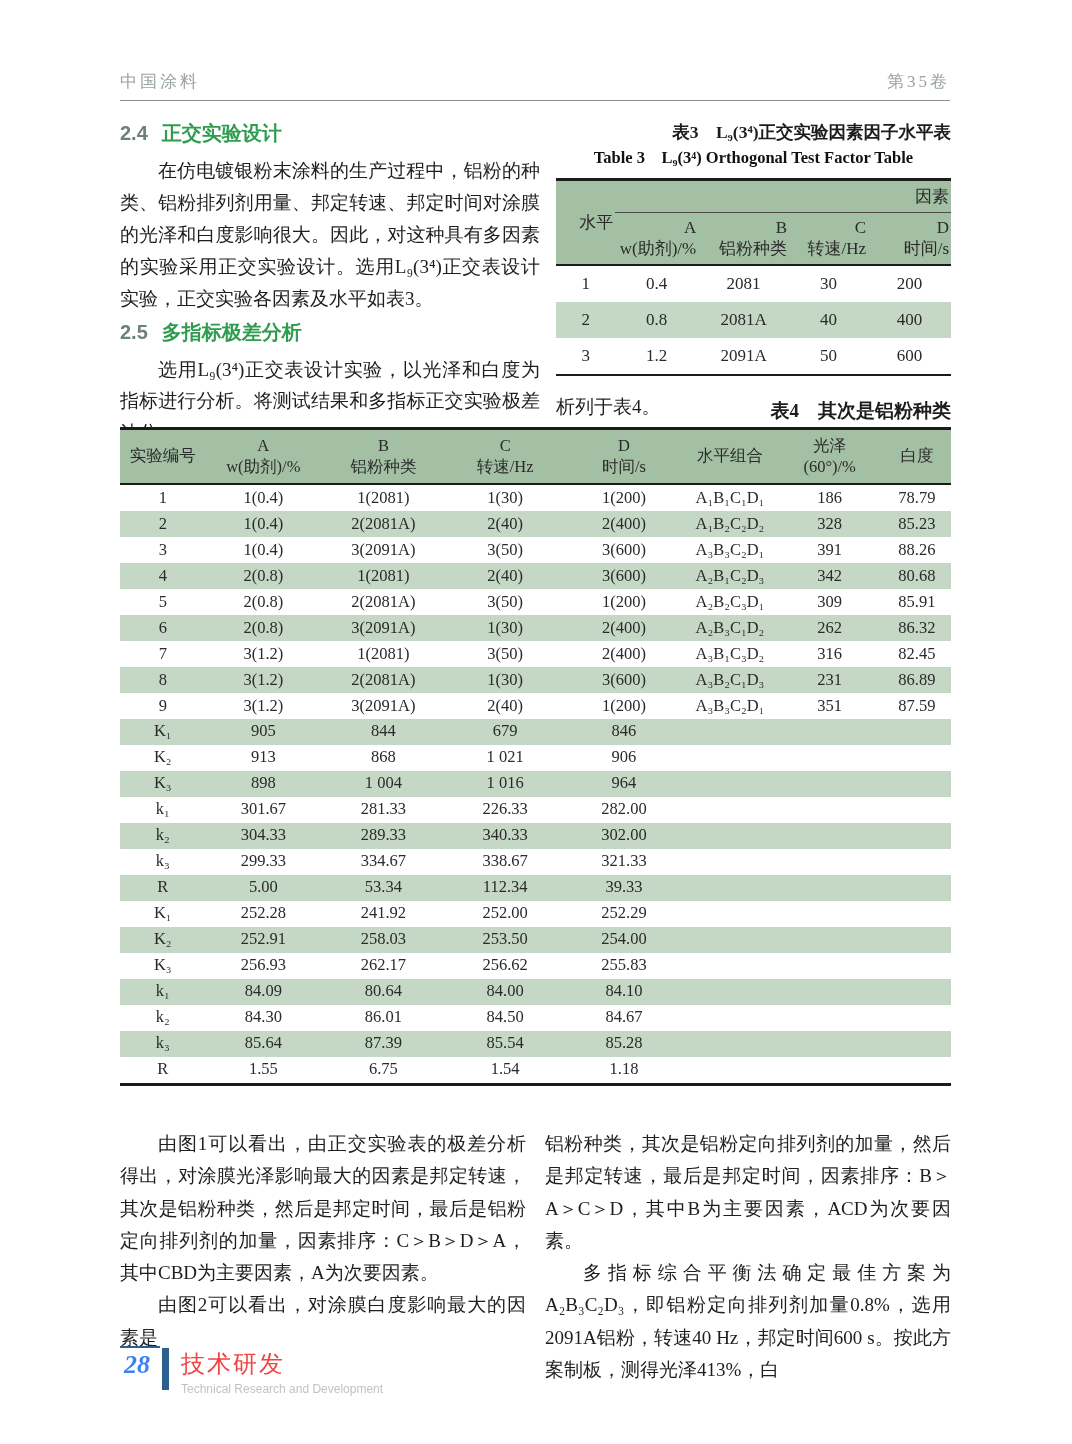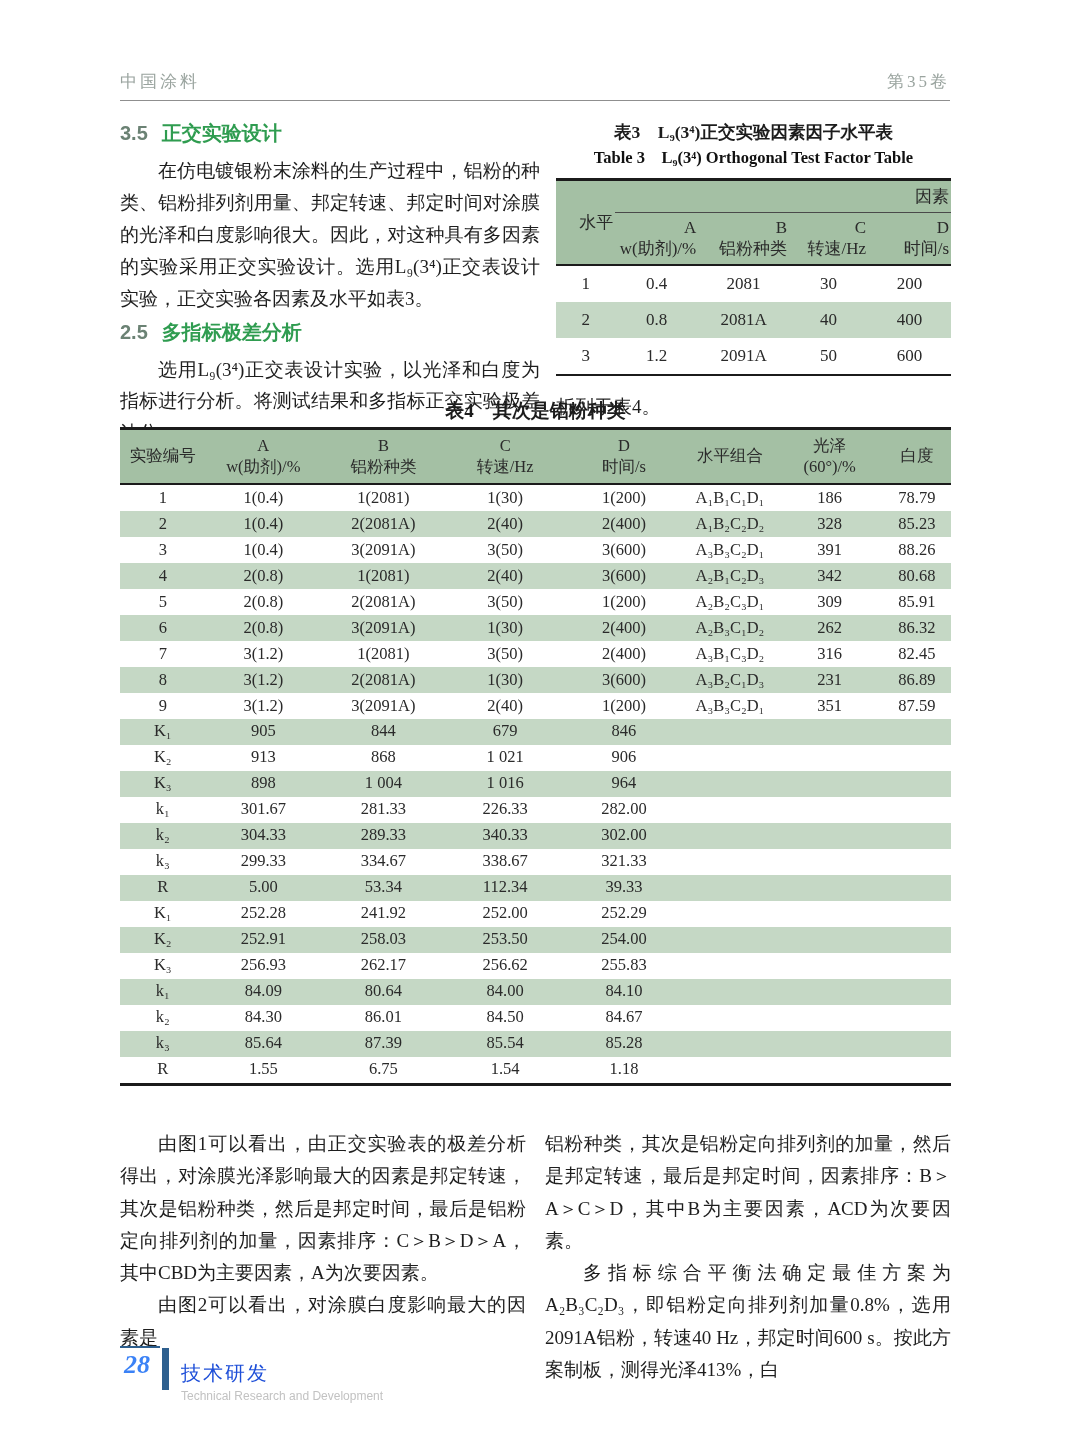--- a/index.html
+++ b/index.html
@@ -18,21 +18,21 @@
   .col-right-top { position:absolute; top:120px; left:556px; width:395px; }
 
   .sec-heading { display:flex; gap:14px; align-items:baseline;
     font-family:"Liberation Sans","DejaVu Sans",sans-serif;
     font-size:20px; font-weight:bold; margin:4px 0 8px 0; }
   .sec-num { color:#6b8274; font-weight:bold; }
   .sec-title { color:#2f9c50; }
   .body-par { font-size:19px; line-height:1.68; text-align:justify; text-indent:2em; color:#1e1e1e; }
 
   
-  .tbl-cap-cn { text-align:center; font-size:17.5px; font-weight:bold; color:#1c1c1c; margin-bottom:3px; }
+  .tbl-cap-cn { text-align:right; font-size:17.5px; font-weight:bold; color:#1c1c1c; margin-bottom:3px; }
   .tbl-cap-en { text-align:center; font-size:16.5px; font-weight:bold; color:#111; margin-bottom:9px; }
 
   
   table { width:100%; border-collapse:collapse; table-layout:fixed; }
   th, td { text-align:center; font-weight:normal; color:#2a2a2a; }
   thead th { background:#a4c0a4; }
   tbody tr:nth-child(even) td { background:#c5d8c5; }
   .tt { display:block; line-height:1.25; }
   .ts { display:block; line-height:1.25; }
 
@@ -55,36 +55,36 @@
   .bottom-cols { position:absolute; top:1128px; left:120px; width:831px; display:flex; gap:19px; }
   .bottom-col { width:406px; }
   .bottom-col p { font-size:19px; line-height:1.7; text-align:justify; color:#1e1e1e; }
   .indent { text-indent:2em; }
 
   
   .page-footer { position:absolute; top:1346px; left:120px; display:flex; align-items:flex-start; }
   .page-num { border-top:2px solid #2d5f8e; padding:2px 10px 0 4px;
     font-style:italic; font-weight:bold; font-size:26px; color:#3b82f6; }
   .footer-bar { width:7px; height:42px; background:#2d5f8e; margin:2px 12px 0 2px; }
-  .footer-cn { font-family:"Liberation Sans","DejaVu Sans",sans-serif; font-size:20px; color:#1d4ed8; letter-spacing:2px; margin-top:14px; }
+  .footer-cn { font-family:"Liberation Sans","DejaVu Sans",sans-serif; font-size:24px; color:#ef4444; letter-spacing:2px; margin-top:2px; }
   .footer-en { font-family:"Liberation Sans","DejaVu Sans",sans-serif; font-size:12px; color:#c2c2c2; margin-top:2px; }
 </style>
 </head>
 <body>
 
 <div class="page">
 
   <div class="page-header">
     <span>中国涂料</span>
     <span>第35卷</span>
   </div>
 
   <div class="col-left-top">
     <div class="sec-heading">
-      <span class="sec-num">3.5</span>
+      <span class="sec-num">2.4</span>
       <span class="sec-title">正交实验设计</span>
     </div>
     <p class="body-par">在仿电镀银粉末涂料的生产过程中，铝粉的种类、铝粉排列剂用量、邦定转速、邦定时间对涂膜的光泽和白度影响很大。因此，对这种具有多因素的实验采用正交实验设计。选用L₉(3⁴)正交表设计实验，正交实验各因素及水平如表3。</p>
     <div class="sec-heading" style="">
       <span class="sec-num">2.5</span>
       <span class="sec-title">多指标极差分析</span>
     </div>
     <p class="body-par">选用L₉(3⁴)正交表设计实验，以光泽和白度为指标进行分析。将测试结果和多指标正交实验极差法分</p>
   </div>
 

